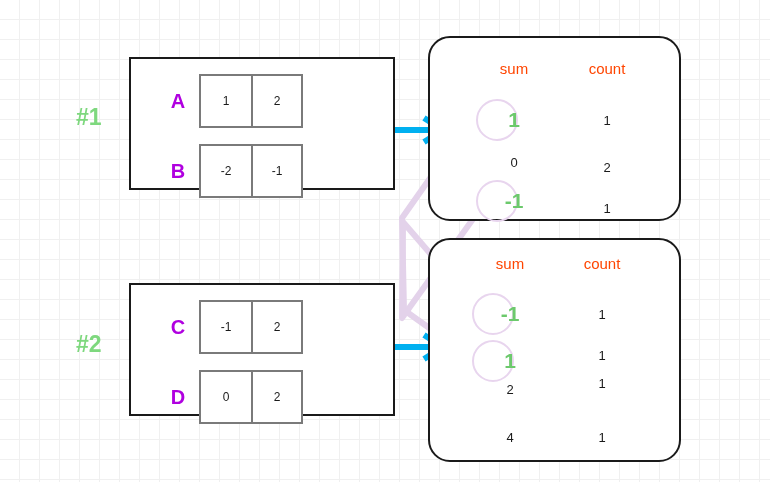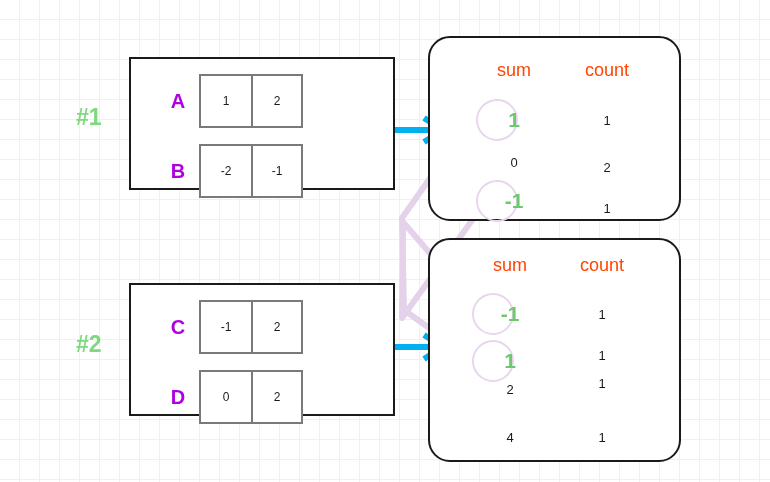--- a/index.html
+++ b/index.html
@@ -71,21 +71,21 @@
   .out-panel{
     position:absolute;
     background:#ffffff;
     border:2px solid #1a1a1a;
     border-radius:22px;
     box-sizing:border-box;
   }
   .out-head{
     position:absolute;
     color:#ff4500;
-    font-size:18px;
+    font-size:15px;
     text-align:center;
     width:90px;
   }
   .out-cell{
     position:absolute;
     width:90px;
     text-align:center;
     font-size:13px;
     color:#1a1a1a;
   }

